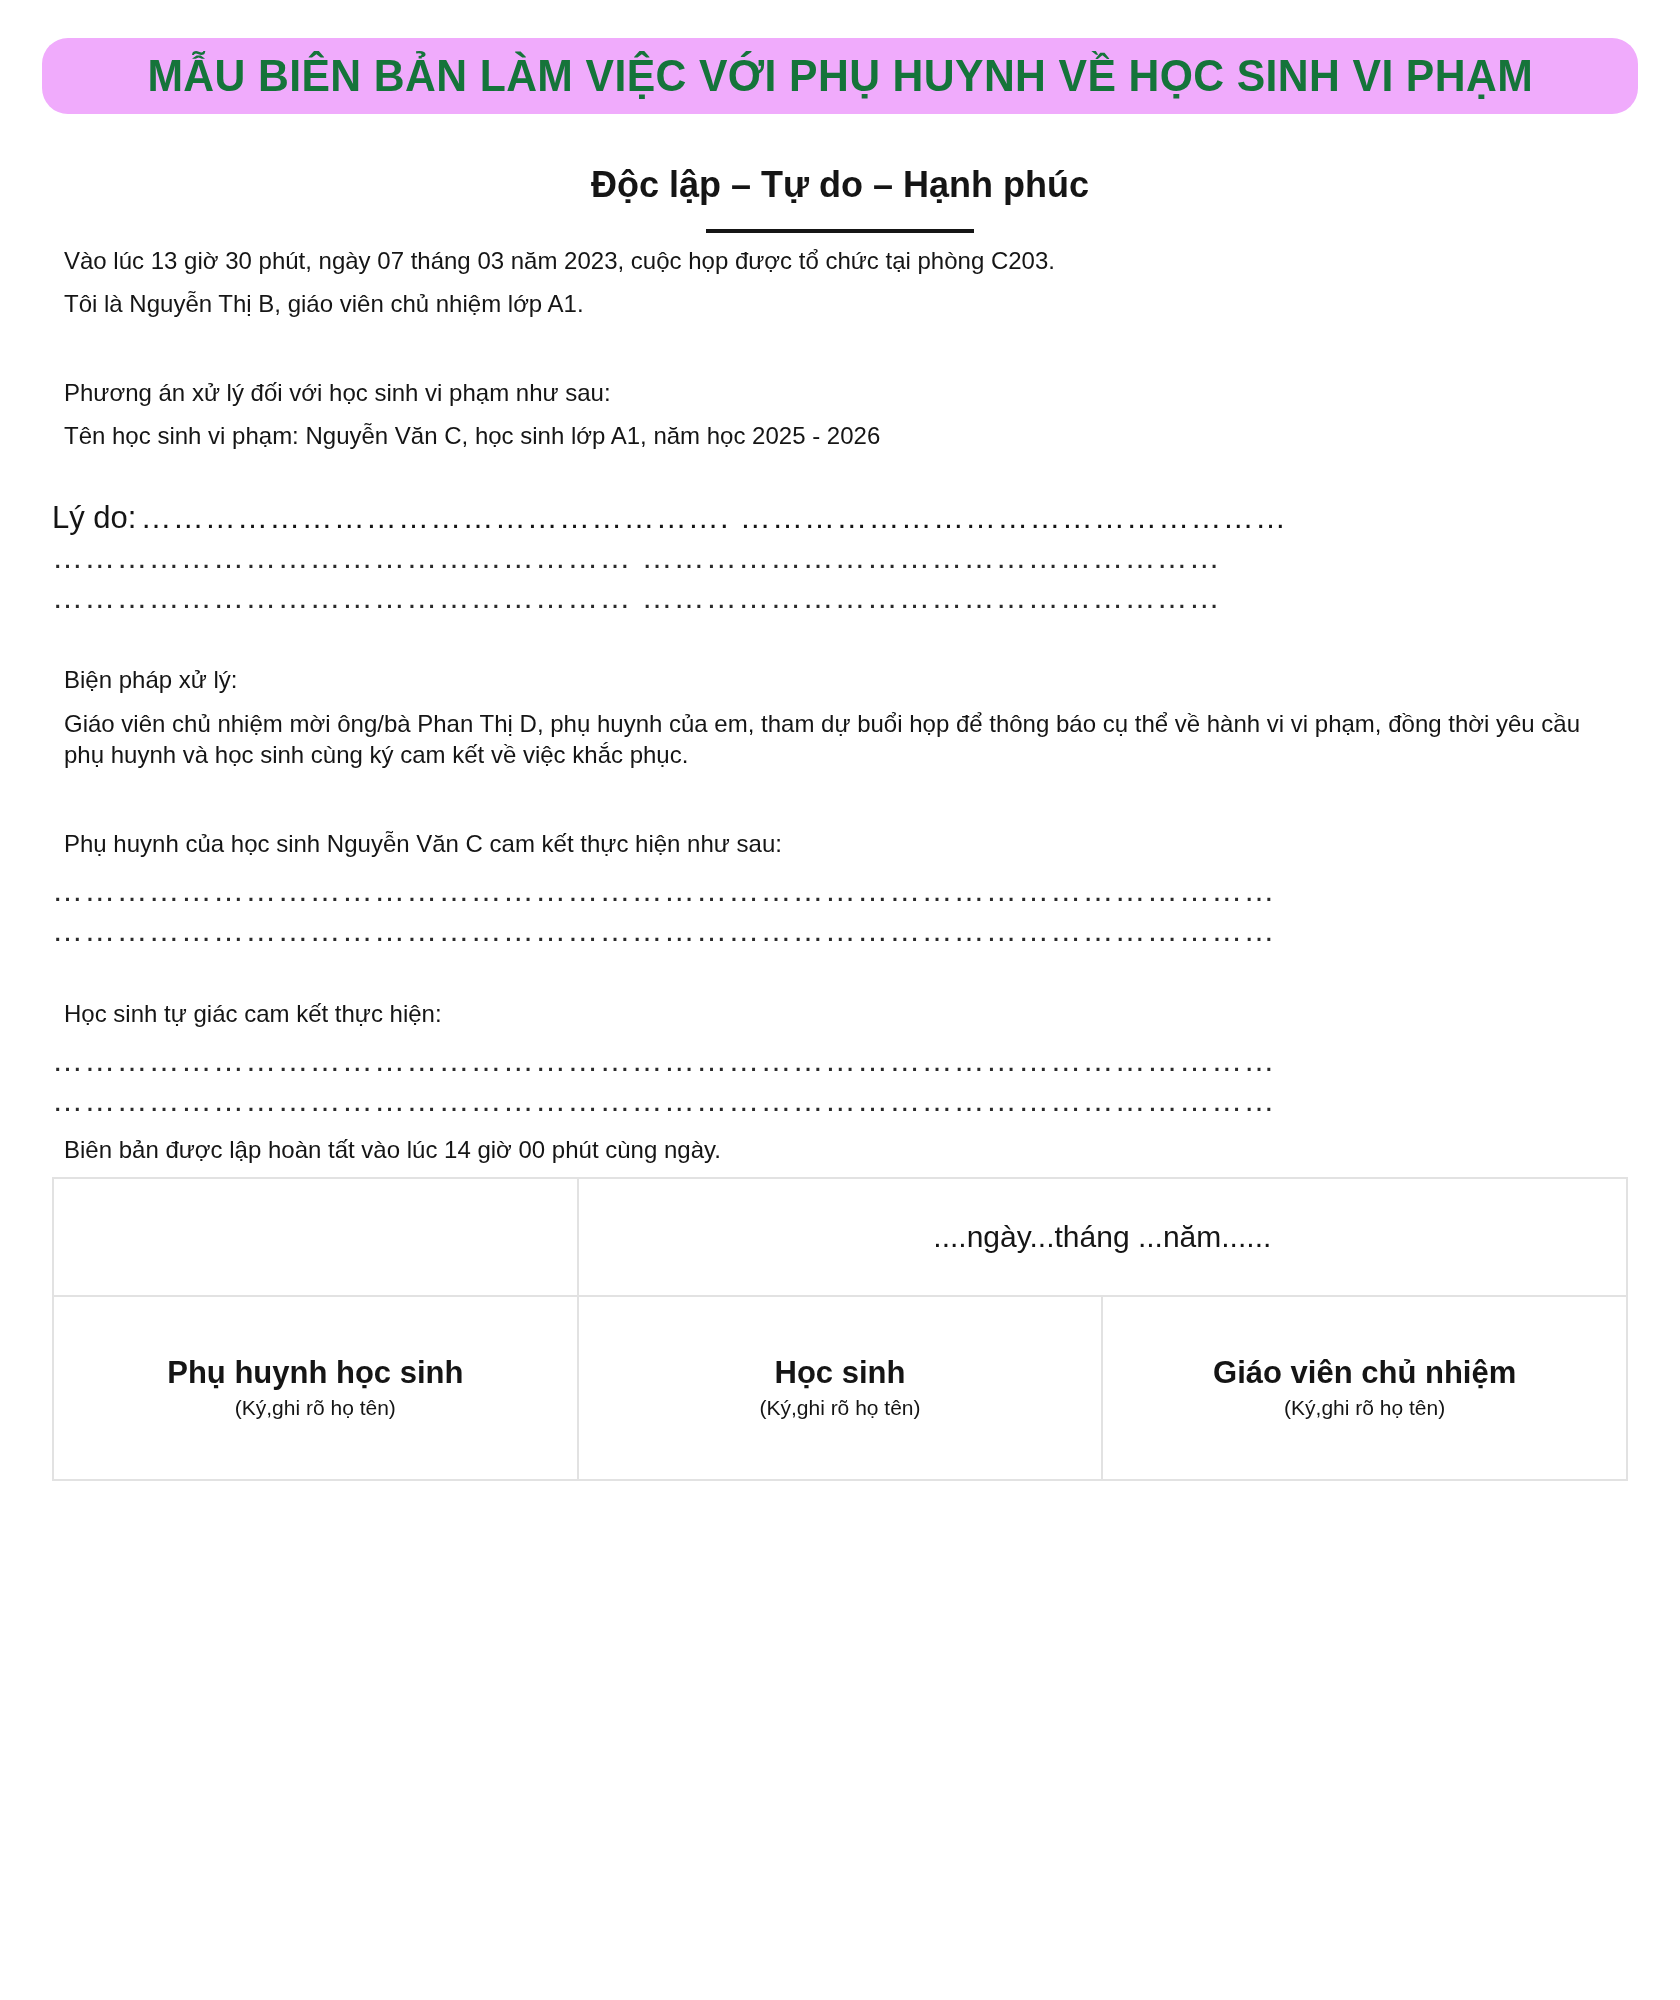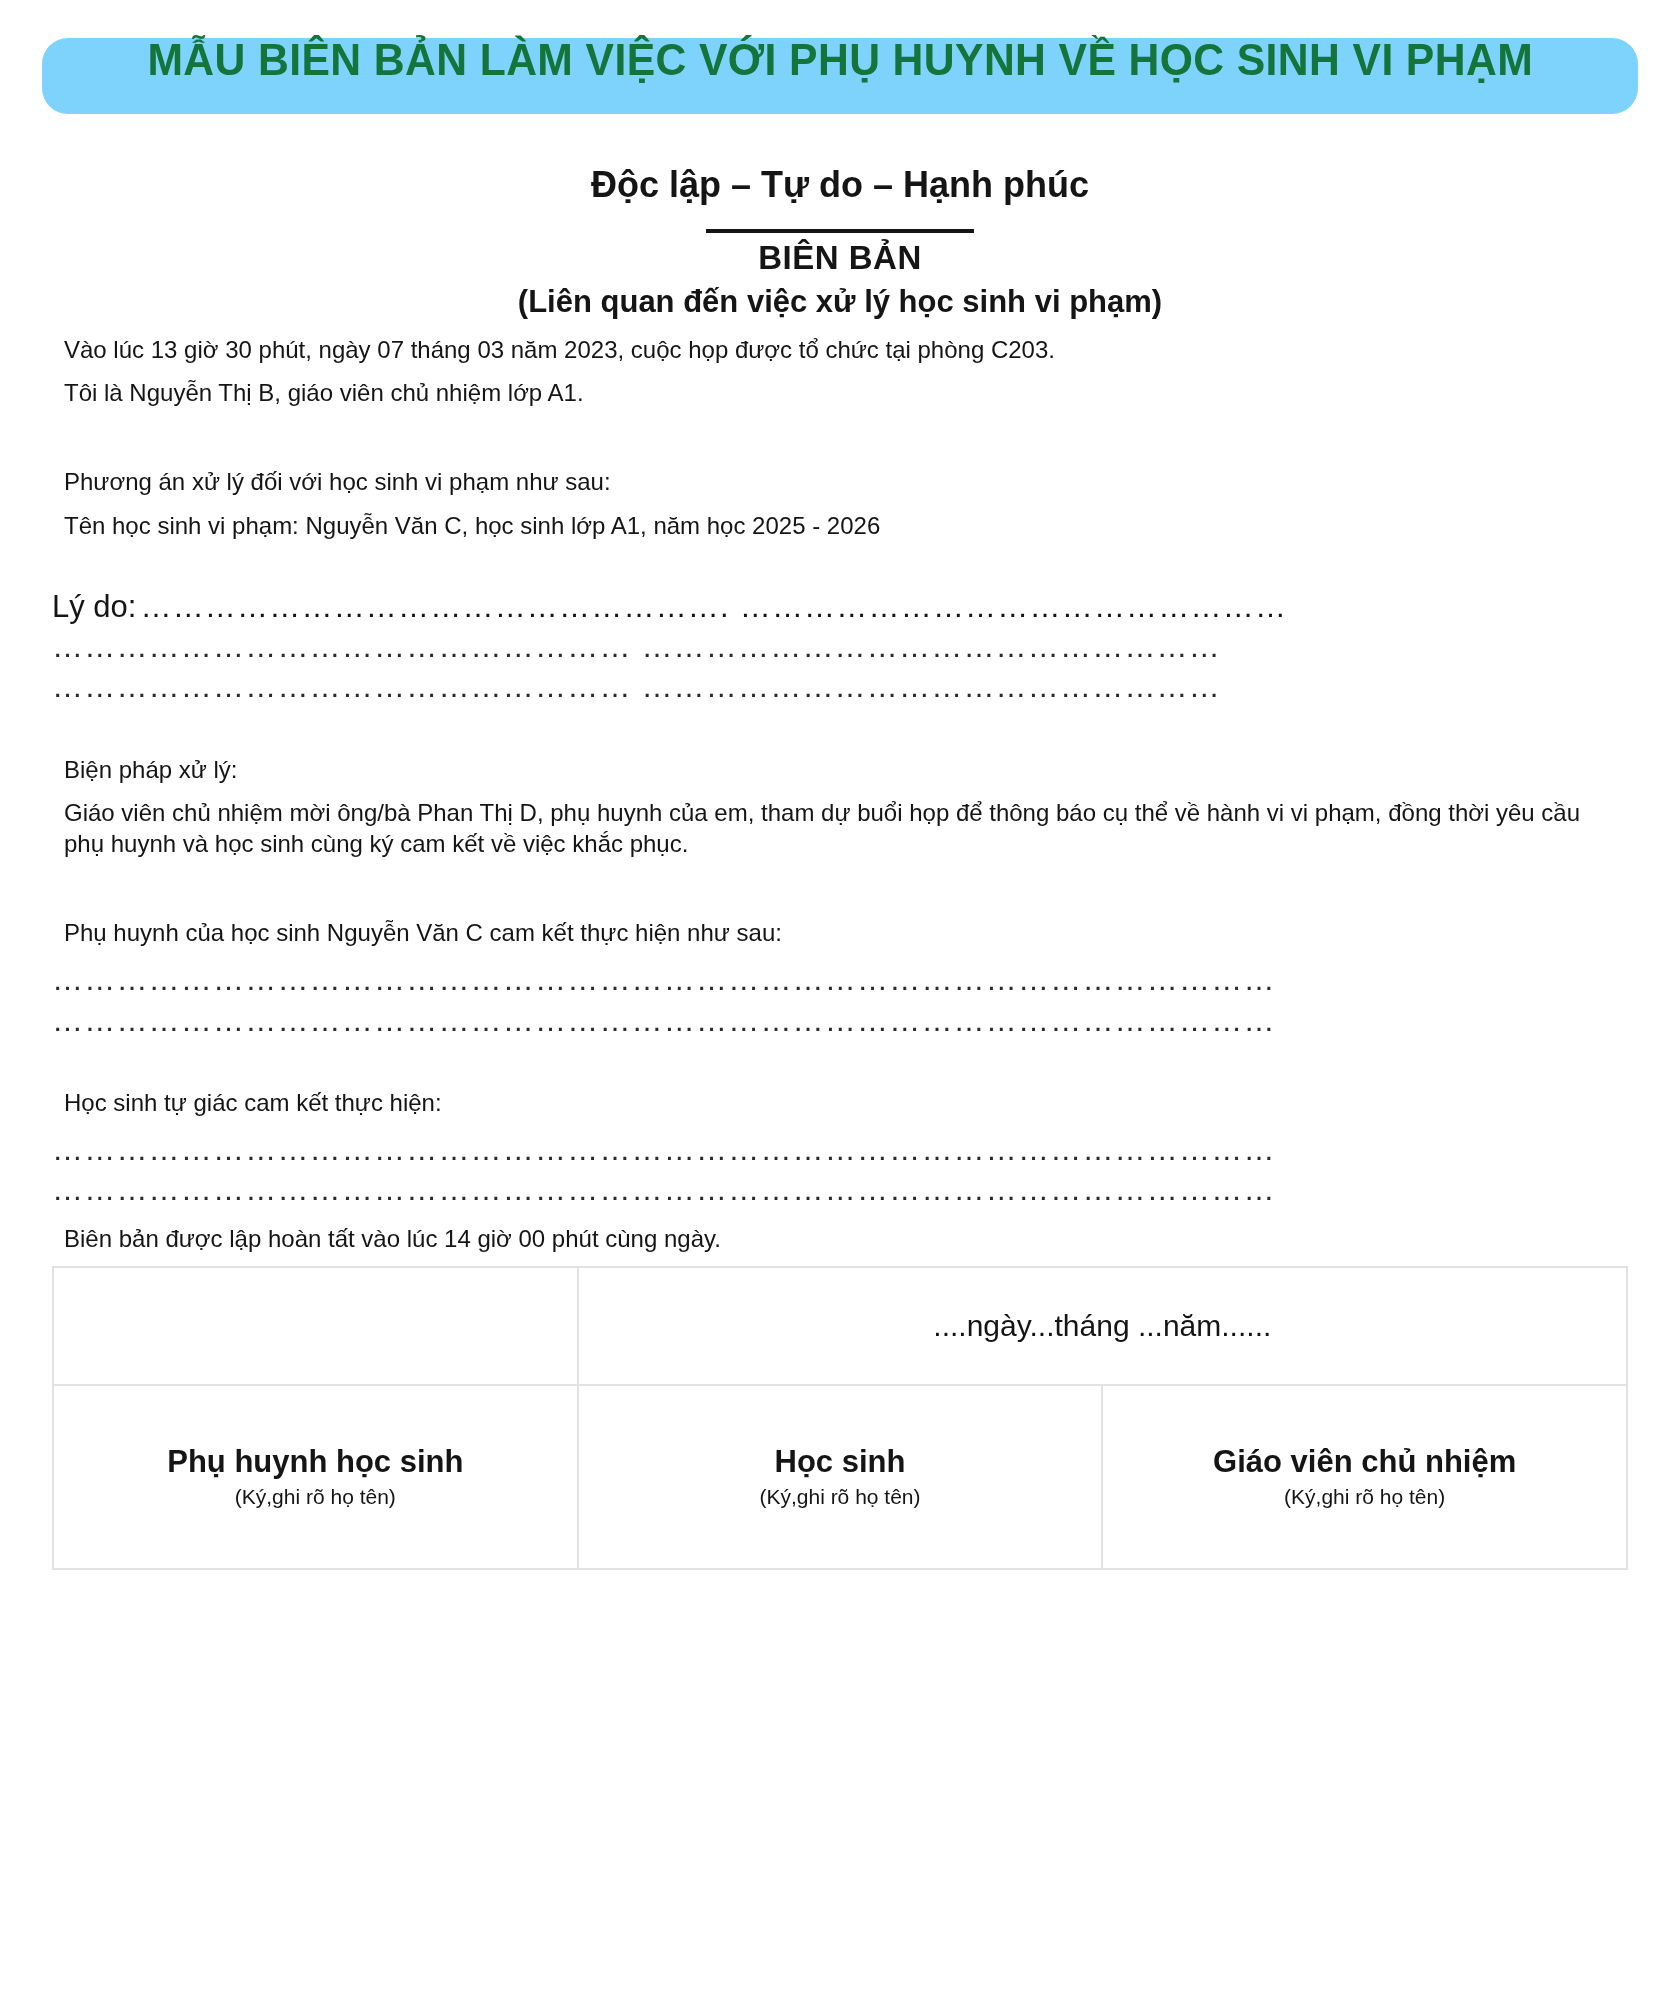--- a/index.html
+++ b/index.html
@@ -16,24 +16,25 @@
     color: #151515;
     position: relative;
     overflow: hidden;
   }
 
   
   .banner-wrap {
     padding: 38px 42px 0 42px;
   }
   .banner {
-    background: #7dd3fc;
+    background: #f0abfc;
     border-radius: 26px;
     height: 76px;
     display: flex;
+    align-items: center;
     justify-content: center;
     padding: 0 30px;
   }
   .banner-title {
     color: #15743a;
     font-family: "Liberation Sans Narrow", "Liberation Sans", sans-serif;
     font-weight: 700;
     font-size: 44px;
     letter-spacing: 0.4px;
     line-height: 1;
@@ -161,24 +162,20 @@
 </div>
 
 <div class="doc">
 
   <div class="center">
     <p class="national-motto">Độc lập – Tự do – Hạnh phúc</p>
   </div>
 
   <div class="hr-short"></div>
 
-  <div class="center">
-    <p class="minutes-title">BIÊN BẢN</p>
-    <p class="minutes-subtitle">(Liên quan đến việc xử lý học sinh vi phạm)</p>
-  </div>
 
   <p class="para">Vào lúc 13 giờ 30 phút, ngày 07 tháng 03 năm 2023, cuộc họp được tổ chức tại phòng C203.</p>
 
   <p class="para">Tôi là Nguyễn Thị B, giáo viên chủ nhiệm lớp A1.</p>
 
   <div class="gap-lg"></div>
 
   <p class="para">Phương án xử lý đối với học sinh vi phạm như sau:</p>
 
   <p class="para">Tên học sinh vi phạm: Nguyễn Văn C, học sinh lớp A1, năm học 2025 - 2026</p>

